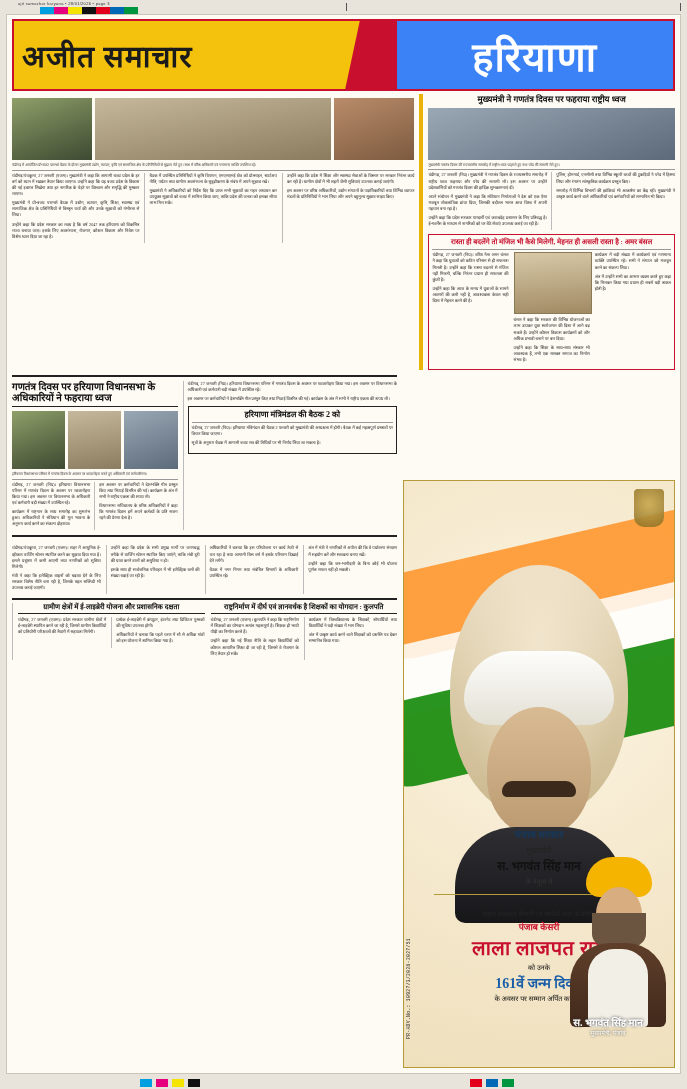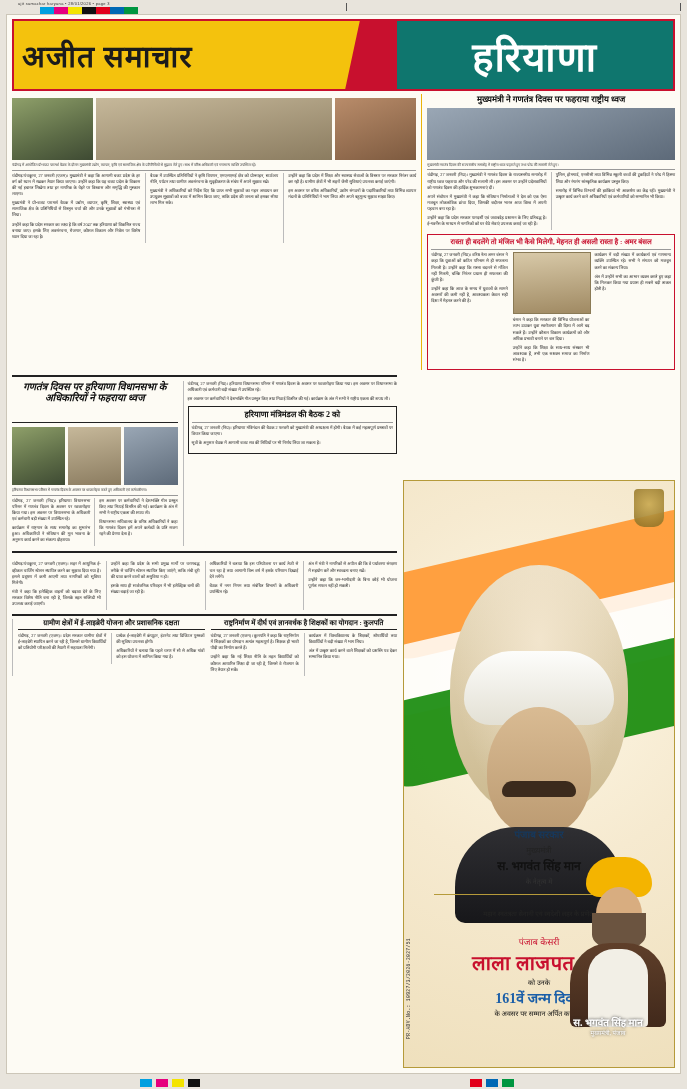--- a/index.html
+++ b/index.html
@@ -23,21 +23,21 @@
   .masthead{display:flex;border:2px solid #c8102e;box-sizing:border-box;height:72px;}
   .mh-left{flex:0 0 58%;background:#f4c20d;position:relative;display:flex;align-items:center;}
   .mh-left .ajit{
     font-family:"Liberation Serif",serif;font-weight:bold;font-size:30px;color:#1b1b1b;
     padding-left:8px;letter-spacing:1px;
   }
   .mh-left .redwedge{
     position:absolute;right:-1px;top:0;height:100%;width:52px;background:#c8102e;
     clip-path:polygon(28% 0,100% 0,100% 100%,0 100%);
   }
-  .mh-right{flex:1;background:#0f766e;display:flex;align-items:center;justify-content:center;}
+  .mh-right{flex:1;background:#3b82f6;display:flex;align-items:center;justify-content:center;}
   .mh-right .haryana{
     font-family:"Liberation Serif",serif;font-weight:bold;font-size:40px;color:#fff;
     letter-spacing:1px;
   }
   .mh-bar{
     display:flex;align-items:center;justify-content:space-between;
     border-bottom:2px solid #222;border-top:1px solid #222;
     padding:2px 8px;font-size:9px;font-weight:bold;margin-top:2px;position:relative;
   }
   .pagecircle{
@@ -57,21 +57,21 @@
   .ph{background:#b9b0a0;position:relative;overflow:hidden;}
   .ph.photo1{background:linear-gradient(160deg,#8fa06a,#5c6b46 60%,#3e4a33);}
   .ph.photo2{background:linear-gradient(160deg,#b98c6a,#7d5a3f);}
   .ph.photo3{background:linear-gradient(160deg,#9aa7b5,#5d6a79);}
   .ph.photo4{background:linear-gradient(170deg,#c6b89a,#8b7c60);}
   .cap{font-size:3.6px;line-height:1.35;color:#333;font-family:"Liberation Serif",serif;text-align:justify;}
 
   
   .top{display:flex;gap:5px;margin-top:3px;}
   .top-left{flex:1 1 62%;}
-  .top-right{flex:1 1 38%;border-left:1px solid #eab308;padding-left:5px;}
+  .top-right{flex:1 1 38%;border-left:4px solid #eab308;padding-left:5px;}
 
   .lead-hl{font-size:13px;text-align:center;border-bottom:1px solid #222;padding-bottom:3px;}
   .photostrip{display:flex;gap:3px;margin:4px 0 3px;}
   .photostrip .ph{height:62px;}
   .cols3{display:flex;gap:5px;}
   .cols3 > div{flex:1;}
   .colrule{border-left:1px solid #bbb;}
 
   .r-hl{font-size:8.5px;text-align:center;line-height:1.25;}
   .r-photo{height:52px;margin:3px 0;}
@@ -80,21 +80,21 @@
 
   
   .boxfeature{border:1px solid #c8102e;margin-top:4px;padding:3px;}
   .boxfeature .bhl{font-size:7px;text-align:center;color:#c8102e;line-height:1.3;}
   .portrait{height:60px;width:100%;background:linear-gradient(175deg,#d8c9a8,#a08a63);border:1px solid #8a7a55;}
 
   
   .mid{display:flex;gap:5px;margin-top:5px;border-top:2px solid #222;padding-top:4px;}
   .mid-left{flex:0 0 43%;}
   .mid-right{flex:1;}
-  .mid-hl{font-size:10px;text-align:center;border-bottom:1px solid #222;padding-bottom:18px;font-style:italic;}
+  .mid-hl{font-size:10px;text-align:left;border-bottom:1px solid #222;padding-bottom:2px;}
   .mid-photos{display:flex;gap:3px;margin:4px 0 3px;}
   .mid-photos .ph{height:58px;flex:1;}
 
   .boxnote{border:1px solid #222;padding:3px;margin-top:4px;}
   .boxnote .bn-hl{font-size:8px;text-align:center;line-height:1.25;}
 
   
   .lower{margin-top:5px;border-top:2px solid #222;padding-top:4px;}
   .lower-hl{font-size:9.5px;text-align:center;border-bottom:1px solid #222;padding-bottom:2px;}
   .lower-cols{display:flex;gap:5px;margin-top:4px;}
@@ -152,21 +152,21 @@
     background:linear-gradient(180deg,#2f2f33,#17171a);border-radius:60px 60px 10px 10px;
   }
   .ad-text{position:absolute;left:0;right:0;top:346px;text-align:center;padding:0 12px;}
   .ad-text .l1{font-size:10px;font-weight:bold;font-family:"Liberation Serif",serif;color:#16385c;}
   .ad-text .l2{font-size:8px;font-family:"Liberation Serif",serif;color:#222;margin-top:3px;}
   .ad-text .l3{font-size:12px;font-weight:bold;font-family:"Liberation Serif",serif;color:#111;margin-top:2px;}
   .ad-text .l4{font-size:7px;font-family:"Liberation Serif",serif;color:#333;margin-top:3px;}
   .ad-divider{height:1px;background:#b59a3a;margin:8px 18px;}
   .ad-lower{position:absolute;left:0;right:0;top:428px;text-align:center;padding:0 10px;}
   .ad-lower .m1{font-size:6.6px;font-family:"Liberation Serif",serif;color:#222;font-weight:bold;}
-  .ad-lower .m2{font-size:9px;font-weight:normal;color:#c8102e;font-family:"Liberation Serif",serif;margin-top:17px;}
+  .ad-lower .m2{font-size:9px;font-weight:bold;color:#c8102e;font-family:"Liberation Serif",serif;margin-top:2px;}
   .ad-lower .m3{font-size:20px;font-weight:bold;color:#c8102e;font-family:"Liberation Serif",serif;margin-top:1px;letter-spacing:.5px;}
   .ad-lower .m4{font-size:7px;font-family:"Liberation Serif",serif;margin-top:2px;}
   .ad-lower .m5{font-size:14px;font-weight:bold;color:#1a5ea8;font-family:"Liberation Serif",serif;margin-top:1px;}
   .ad-lower .m6{font-size:7px;font-family:"Liberation Serif",serif;margin-top:2px;}
   .ad-cm{
     position:absolute;right:4px;bottom:40px;width:104px;height:170px;
   }
   .ad-cm .turban{position:absolute;left:20px;top:0;width:66px;height:40px;background:#f4b400;border-radius:36px 36px 18px 18px;}
   .ad-cm .face{position:absolute;left:30px;top:30px;width:46px;height:54px;background:#d8ad80;border-radius:50% 50% 45% 45%;}
   .ad-cm .beard{position:absolute;left:26px;top:56px;width:54px;height:36px;background:#6b5440;border-radius:0 0 40% 40%;}

